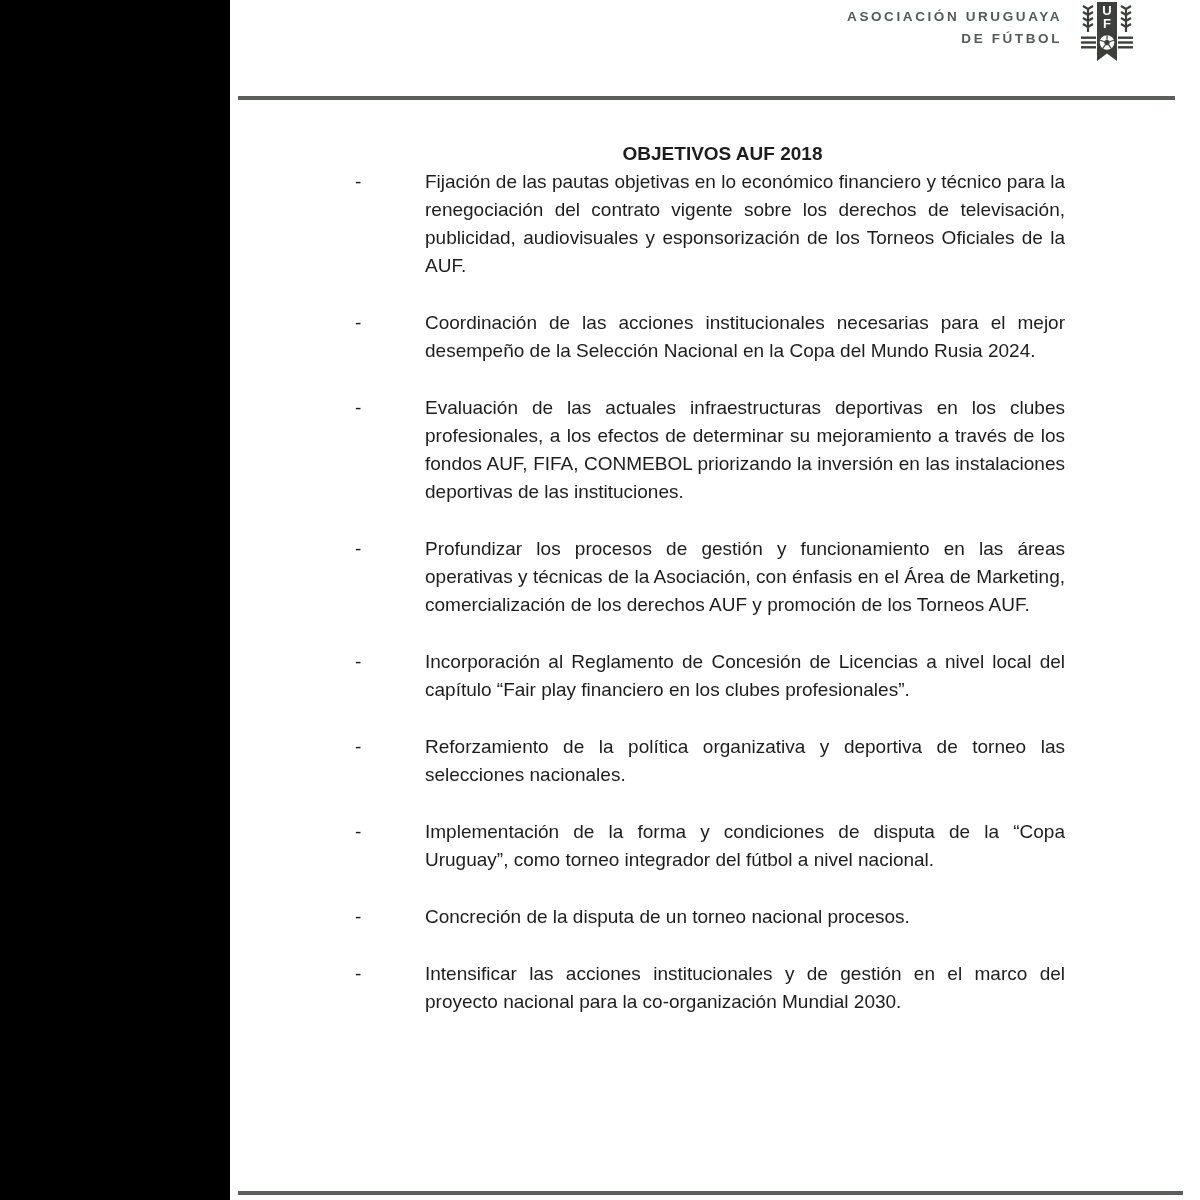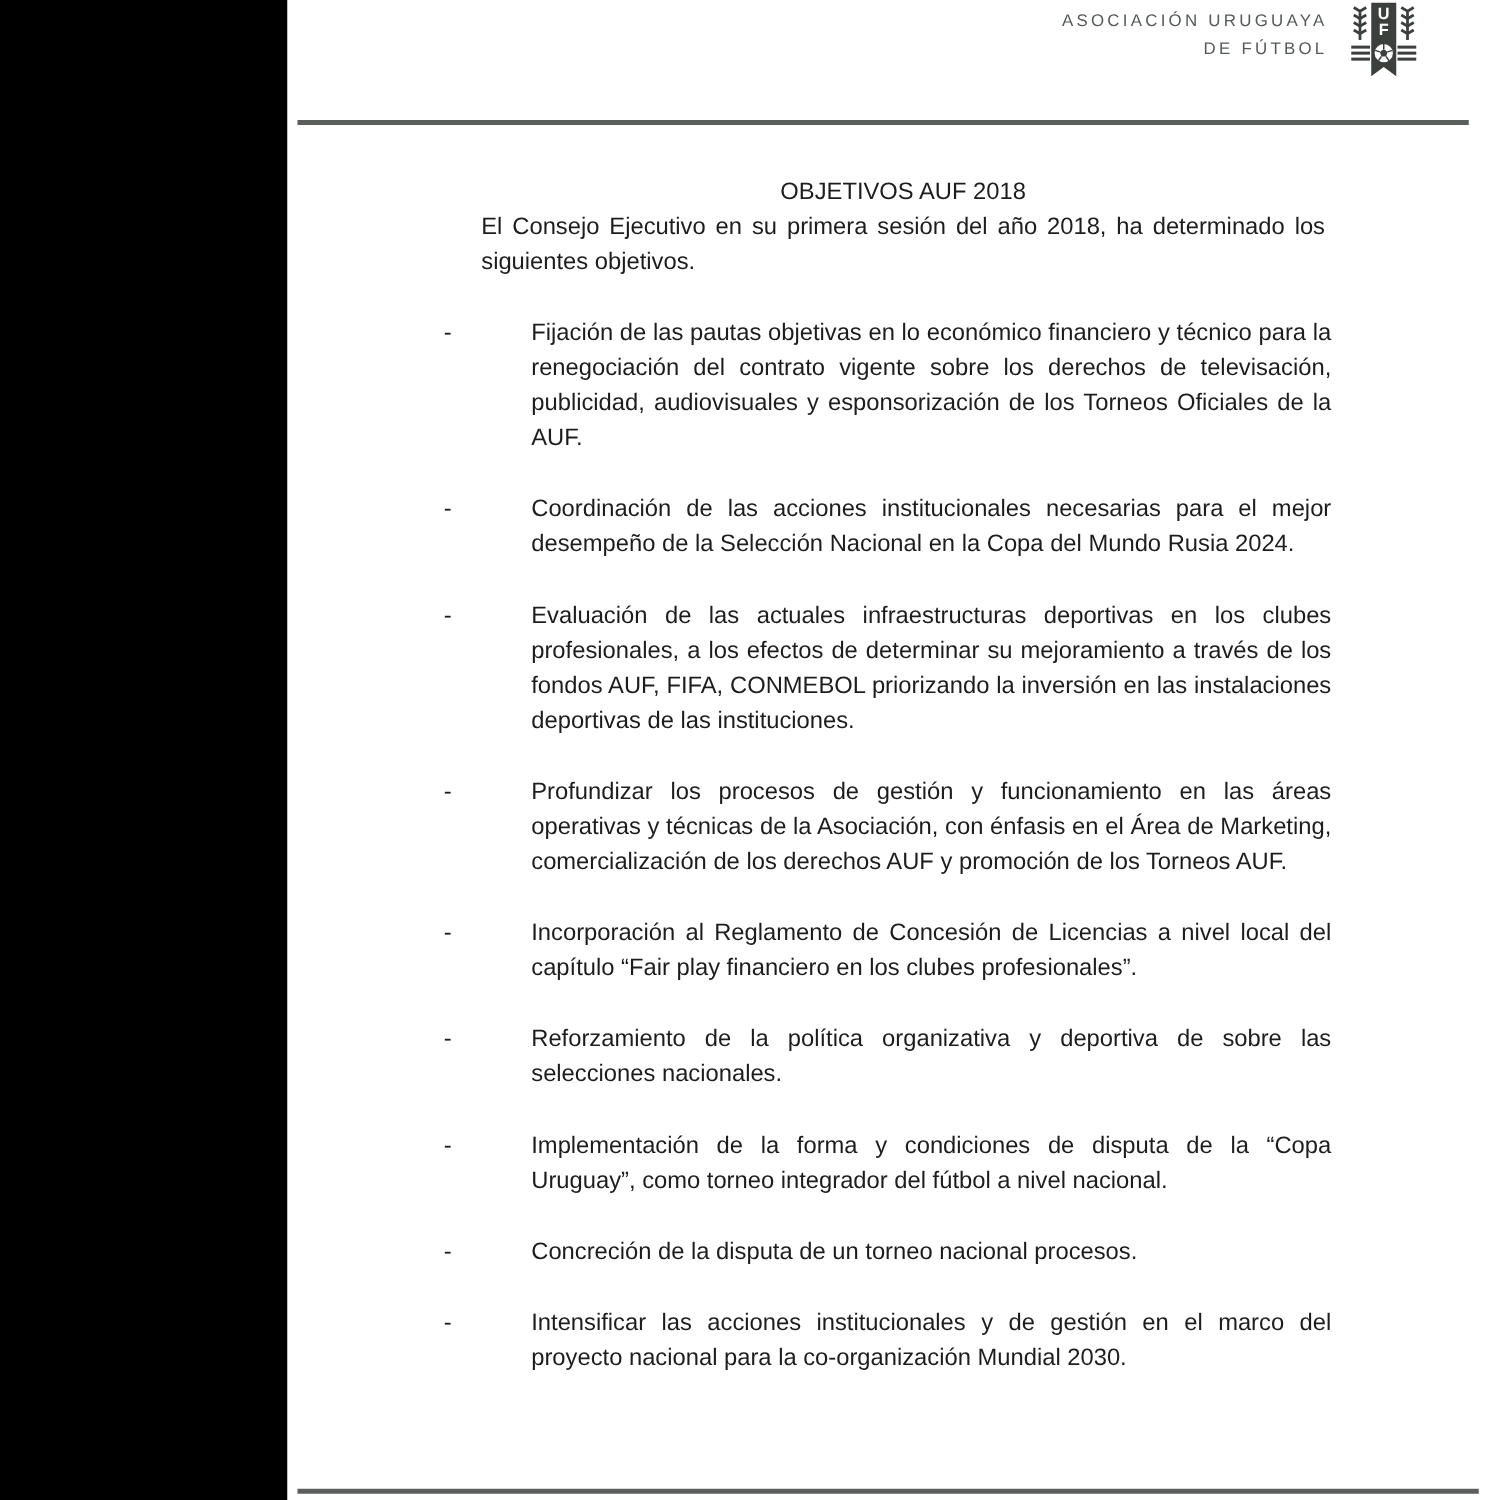--- a/index.html
+++ b/index.html
@@ -21,21 +21,21 @@
     width: 970px; height: 1200px;
     background: #ffffff;
   }
   .header-inner {
     position: absolute; top: 2px; right: 66px;
     display: flex; align-items: flex-start; gap: 18px;
   }
   .org-name {
     text-align: right;
     color: #545a57;
-    font-weight: normal;
+    font-weight: bold;
     font-size: 13.5px;
     letter-spacing: 2.6px;
     line-height: 22px;
     padding-top: 4px;
     white-space: nowrap;
   }
   .logo svg { display: block; }
   .rule {
     position: absolute; left: 8px; top: 96px;
     width: 937px; height: 4px;
@@ -50,21 +50,21 @@
     position: absolute; left: 125px; top: 140px;
     width: 710px;
     color: #1d1d1d;
     font-size: 19px;
     line-height: 28px;
   }
   .doc-title {
     margin: 0 0 0 30px;
     width: 675px;
     text-align: center;
-    font-weight: normal;
+    font-weight: bold;
     font-size: 19px;
   }
   .intro {
     margin: 0 0 29px 30px;
     width: 675px;
     text-align: justify;
   }
   .bullet {
     display: flex;
     margin-bottom: 29px;
@@ -126,21 +126,20 @@
           <path d="M25.1,43.2 L22.8,46.5"></path>
         </g>
       </svg>
     </div>
   </div>
 
   <div class="rule"></div>
 
   <div class="content">
     <h1 class="doc-title">OBJETIVOS AUF 2018</h1>
-    <p class="intro">El Consejo Ejecutivo en su primera sesión del año 2018, ha determinado los siguientes objetivos.</p>
 
     <div id="objectives">
 
         <div class="bullet">
           <span class="dash">-</span>
           <div class="btext">Fijación de las pautas objetivas en lo económico financiero y técnico para la renegociación del contrato vigente sobre los derechos de televisación, publicidad,  audiovisuales y esponsorización de los Torneos Oficiales de la AUF.</div>
         </div>
 
         <div class="bullet">
           <span class="dash">-</span>
@@ -157,21 +156,21 @@
           <div class="btext">Profundizar los procesos de gestión y funcionamiento en las áreas operativas y técnicas de la Asociación, con énfasis en el Área de Marketing, comercialización de los derechos AUF y promoción de los Torneos AUF.</div>
         </div>
 
         <div class="bullet">
           <span class="dash">-</span>
           <div class="btext">Incorporación al Reglamento de Concesión de Licencias a nivel local del capítulo “Fair play financiero en los clubes profesionales”.</div>
         </div>
 
         <div class="bullet">
           <span class="dash">-</span>
-          <div class="btext">Reforzamiento de la política organizativa y deportiva de sobre las selecciones nacionales.</div>
+          <div class="btext">Reforzamiento de la política organizativa y deportiva de torneo las selecciones nacionales.</div>
         </div>
 
         <div class="bullet">
           <span class="dash">-</span>
           <div class="btext">Implementación de la forma y condiciones de disputa de la “Copa Uruguay”, como torneo integrador del fútbol a nivel nacional.</div>
         </div>
 
         <div class="bullet">
           <span class="dash">-</span>
           <div class="btext">Concreción de la disputa de un torneo nacional procesos.</div>

